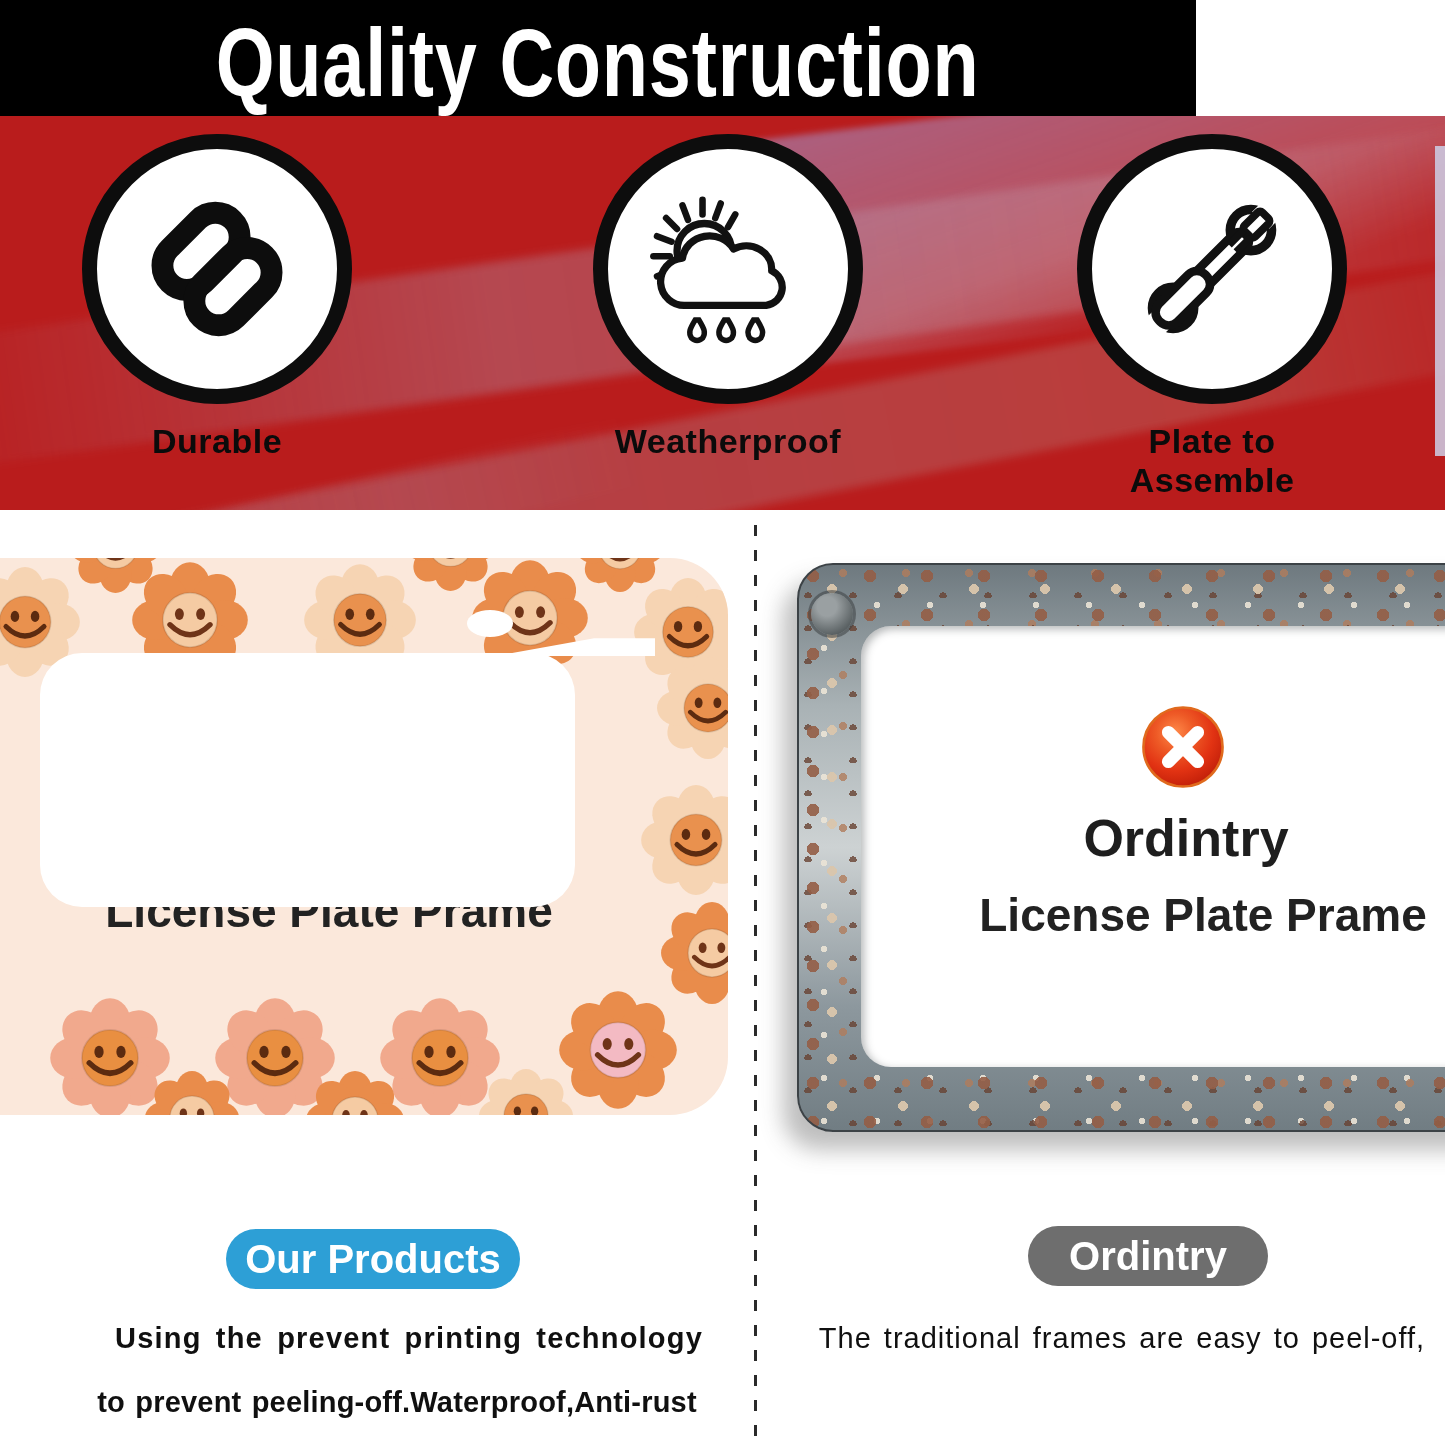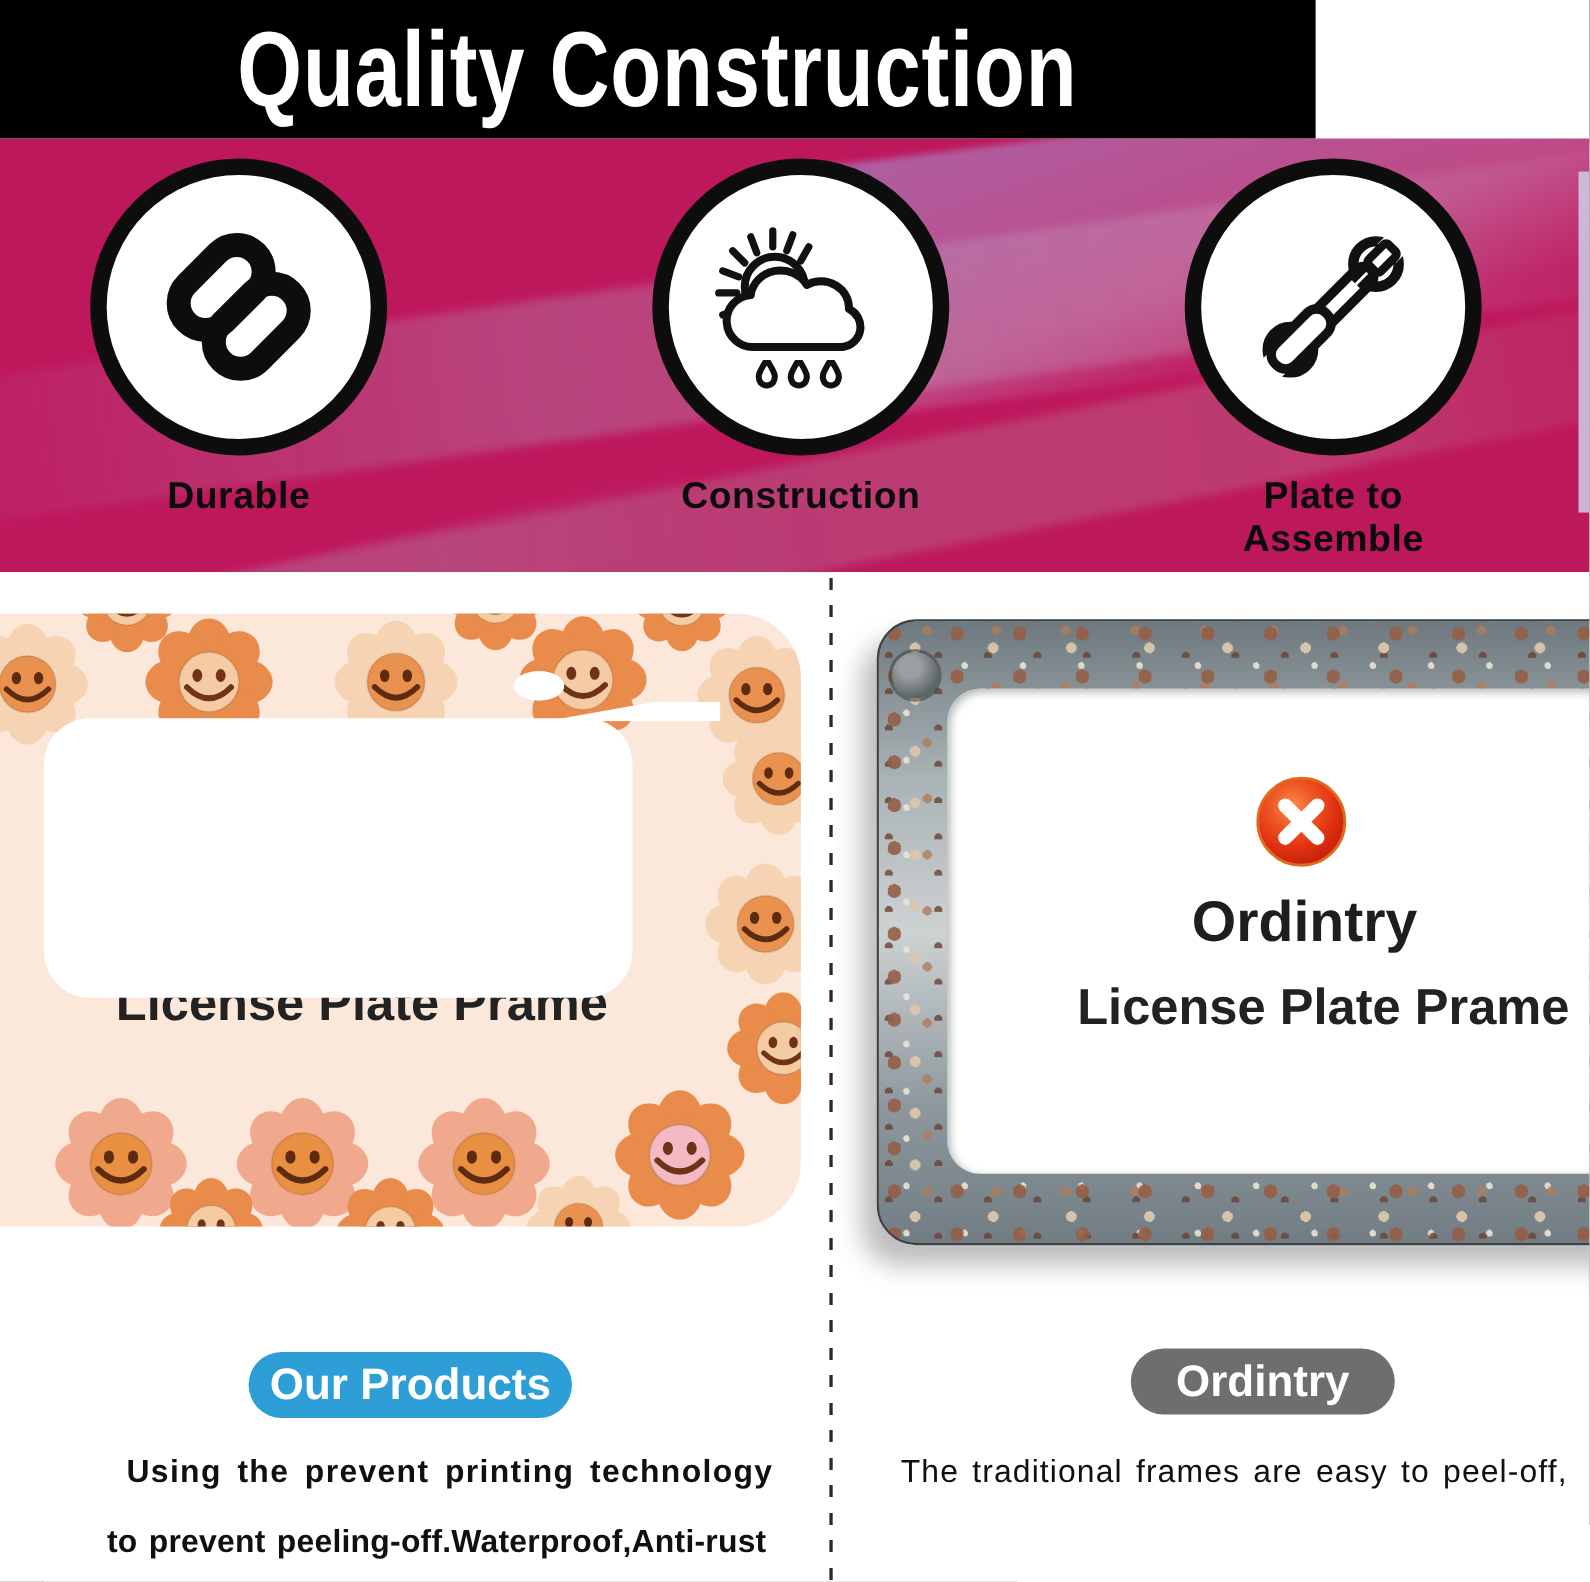--- a/index.html
+++ b/index.html
@@ -10,21 +10,21 @@
   
   .banner{
     position:absolute;left:0;top:0;width:1196px;height:126px;background:#000;
     display:flex;align-items:center;justify-content:center;
   }
   .banner-text{
     color:#fff;font-size:97px;font-weight:700;letter-spacing:1px;
     transform:scaleX(.78);transform-origin:center;white-space:nowrap;
   }
   
-  .features{position:absolute;left:0;top:126px;width:1445px;height:394px;background:#be185d;overflow:hidden;}
+  .features{position:absolute;left:0;top:116px;width:1445px;height:394px;background:#b91c1c;overflow:hidden;}
   .sw{position:absolute;pointer-events:none;}
   .sw-a{right:-60px;top:-20px;width:760px;height:230px;
     background:linear-gradient(168deg, rgba(158,164,228,.5), rgba(196,200,238,.28) 55%, rgba(255,255,255,0) 80%);
     transform:rotate(-7deg);filter:blur(3px);}
   .sw-b{left:-120px;top:110px;width:1750px;height:130px;
     background:linear-gradient(90deg, rgba(255,255,255,0), rgba(172,172,200,.30) 35%, rgba(205,205,225,.20) 70%, rgba(255,255,255,0));
     transform:rotate(-8deg);filter:blur(4px);}
   .sw-c{left:-120px;top:290px;width:1750px;height:100px;
     background:linear-gradient(90deg, rgba(255,255,255,0), rgba(168,168,190,.26) 30%, rgba(190,195,185,.20) 75%, rgba(255,255,255,0));
     transform:rotate(-11deg);filter:blur(4px);}
@@ -157,21 +157,21 @@
           </g>
           <circle cx="37" cy="40" r="15" fill="#fff" stroke="#111" stroke-width="4"></circle>
           <path d="M27,70 h44 a10,10 0 0 0 3,-19 a14,13 0 0 0 -21,-12 a15,14 0 0 0 -28,5 a12,12 0 0 0 2,26 z" fill="#fff" stroke="#111" stroke-width="4" stroke-linejoin="round"></path>
           <g fill="#fff" stroke="#111" stroke-width="3">
             <path d="M34,78 c3,5 4,7 2,10 a4.2,4.2 0 0 1 -6,0 c-2,-3 -1,-5 2,-10 z" transform="translate(0,0)"></path>
             <path d="M34,78 c3,5 4,7 2,10 a4.2,4.2 0 0 1 -6,0 c-2,-3 -1,-5 2,-10 z" transform="translate(16,0)"></path>
             <path d="M34,78 c3,5 4,7 2,10 a4.2,4.2 0 0 1 -6,0 c-2,-3 -1,-5 2,-10 z" transform="translate(32,0)"></path>
           </g>
         </svg>
       </div>
-      <div class="feature-label">Construction</div>
+      <div class="feature-label">Weatherproof</div>
     </div>
 
     <div class="feature f3">
       <div class="icon-circle">
         <svg width="172" height="172" viewBox="0 0 100 100">
 
           <g transform="rotate(-45 50 50)">
             <circle cx="18" cy="50" r="12" fill="none" stroke="#111" stroke-width="5.5"></circle>
             <circle cx="82" cy="50" r="12" fill="none" stroke="#111" stroke-width="5.5"></circle>
             <rect x="-3" y="43" width="13" height="14" fill="#fff"></rect>

